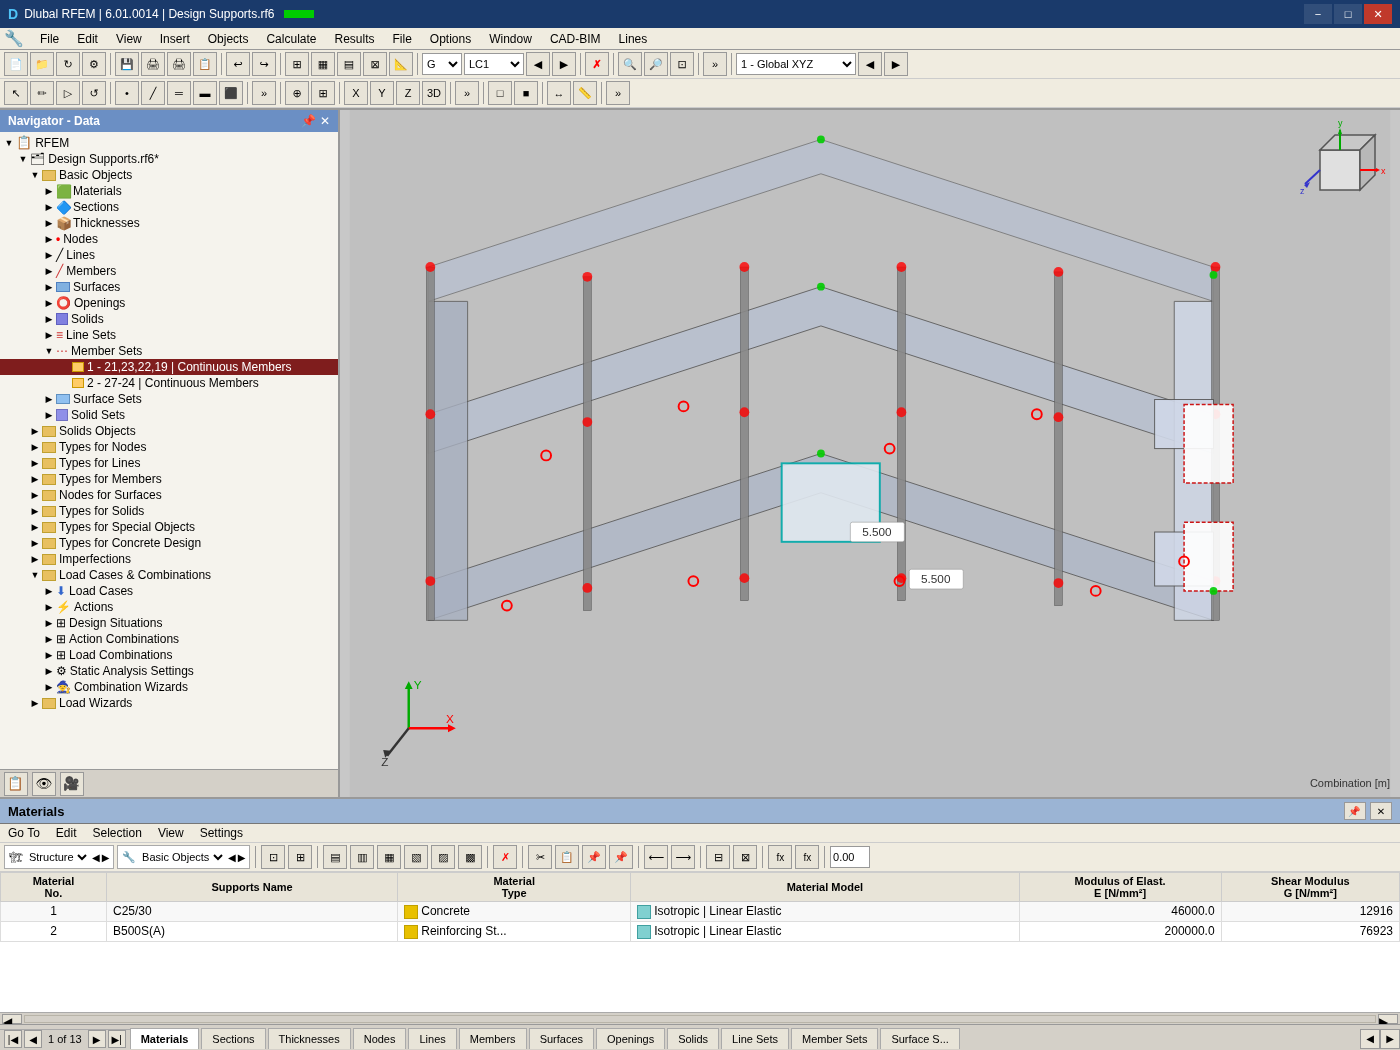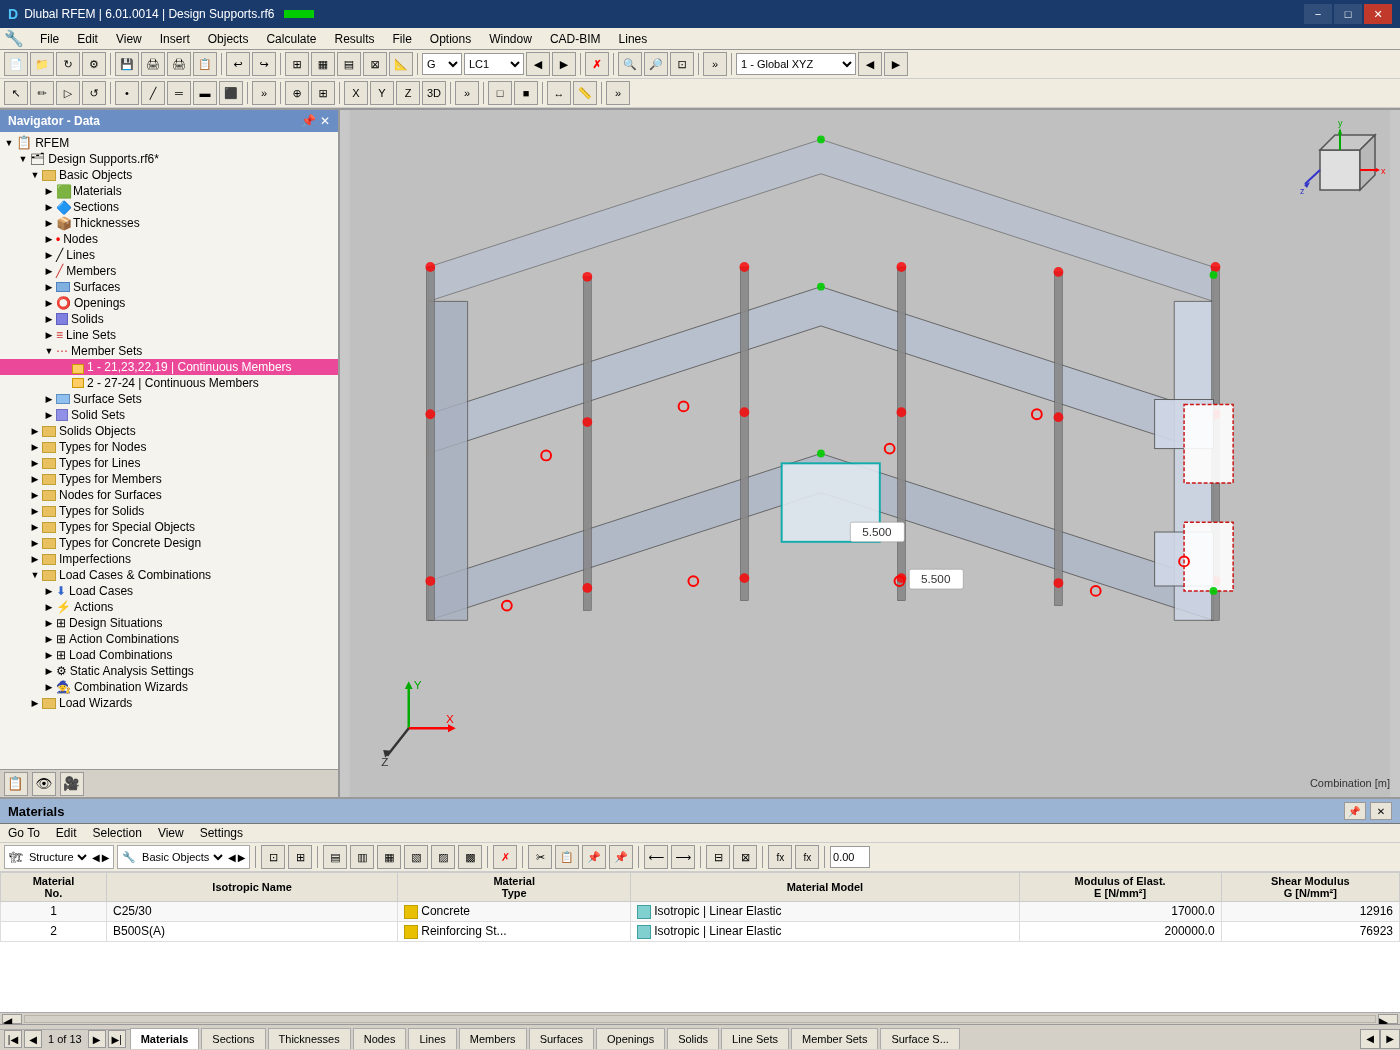--- a/index.html
+++ b/index.html
@@ -24,21 +24,21 @@
     .tb-select { height: 22px; font-size: 11px; border: 1px solid #999; background: white; }
 
     
     #main-layout { display: flex; height: calc(1050px - 28px - 22px - 60px); }
 
     
     #navigator { width: 340px; background: #f5f3ed; border-right: 2px solid #999; display: flex; flex-direction: column; flex-shrink: 0; }
     #nav-header { background: #6b8fc4; color: white; padding: 4px 8px; font-weight: bold; display: flex; justify-content: space-between; align-items: center; font-size: 12px; }
     #nav-body { flex: 1; overflow-y: auto; padding: 2px 0; }
     .nav-item { display: flex; align-items: center; padding: 1px 0; cursor: pointer; white-space: nowrap; font-size: 12px; }
-    .nav-item.selected { background: #ec4899; color: white; align-items: flex-end; }
+    .nav-item.selected { background: #7f1d1d; color: white; }
     .nav-item .arrow { width: 14px; display: inline-block; text-align: center; font-size: 9px; }
     .nav-item .label { font-size: 12px; }
 
     
     #viewport { flex: 1; background: #c8c8c8; position: relative; overflow: hidden; }
 
     
     #dim-label { position: absolute; bottom: 8px; right: 10px; font-size: 11px; color: #333; }
 
     
@@ -602,38 +602,38 @@
       <button class="tb-btn" style="font-size:10px;">fx</button>
       <div class="tb-separator"></div>
       <input type="number" style="width: 40px; height: 22px; border: 1px solid rgb(153, 153, 153); text-align: right; font-size: 11px;" value="0.00">
     </div>
 
     <div id="mat-content" style="flex:1; overflow:auto; background:white;">
       <table class="data-table">
         <thead>
           <tr>
             <th>Material<br>No.</th>
-            <th style="min-width:150px;">Isotropic Name</th>
+            <th style="min-width:150px;">Supports Name</th>
             <th style="min-width:120px;">Material<br>Type</th>
             <th style="min-width:200px;">Material Model</th>
             <th>Modulus of Elast.<br>E [N/mm²]</th>
             <th>Shear Modulus<br>G [N/mm²]</th>
           </tr>
         </thead>
         <tbody>
           <tr>
             <td class="center">1</td>
             <td>C25/30</td>
             <td>
               <span class="swatch" style="background:#e8c000; border-color:#c0a000;"></span>Concrete
             </td>
             <td>
               <span class="swatch" style="background:#80d0d0; border-color:#40a0a0;"></span>Isotropic | Linear Elastic
             </td>
-            <td class="num">17000.0</td>
+            <td class="num">46000.0</td>
             <td class="num">12916</td>
           </tr>
           <tr>
             <td class="center">2</td>
             <td>B500S(A)</td>
             <td>
               <span class="swatch" style="background:#e8c000; border-color:#c0a000;"></span>Reinforcing St...
             </td>
             <td>
               <span class="swatch" style="background:#80d0d0; border-color:#40a0a0;"></span>Isotropic | Linear Elastic

